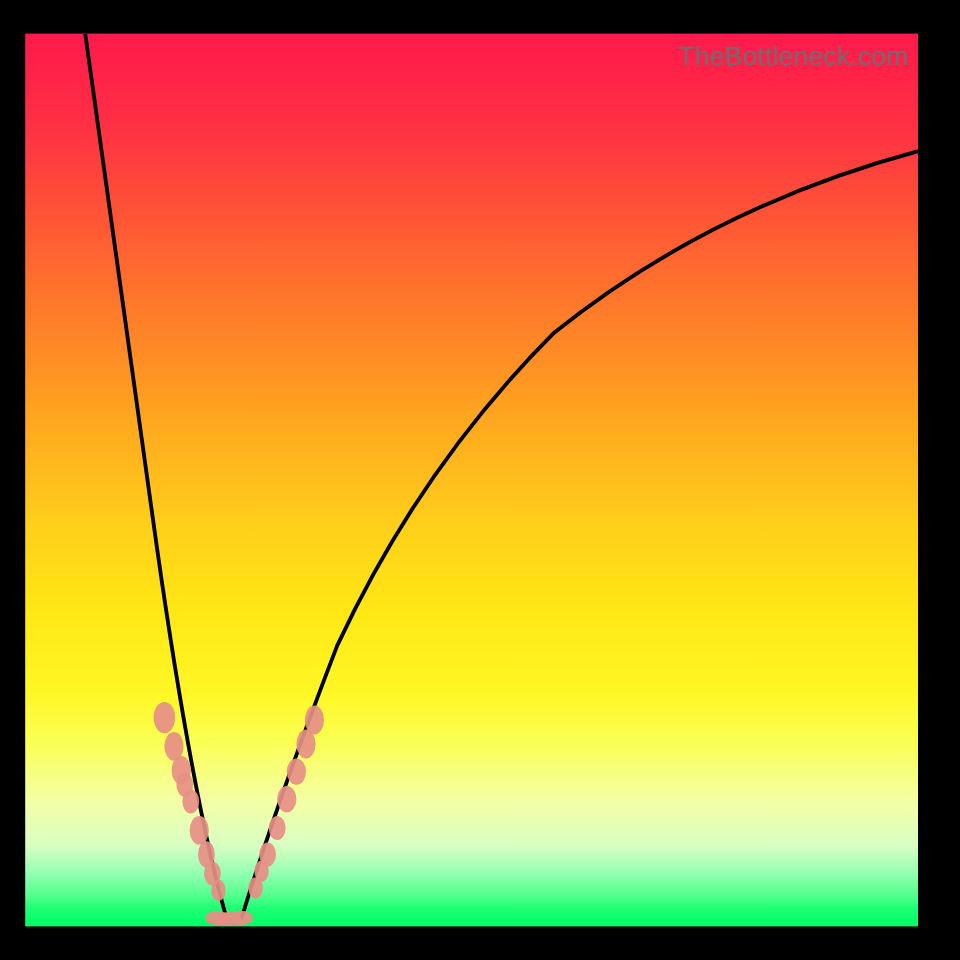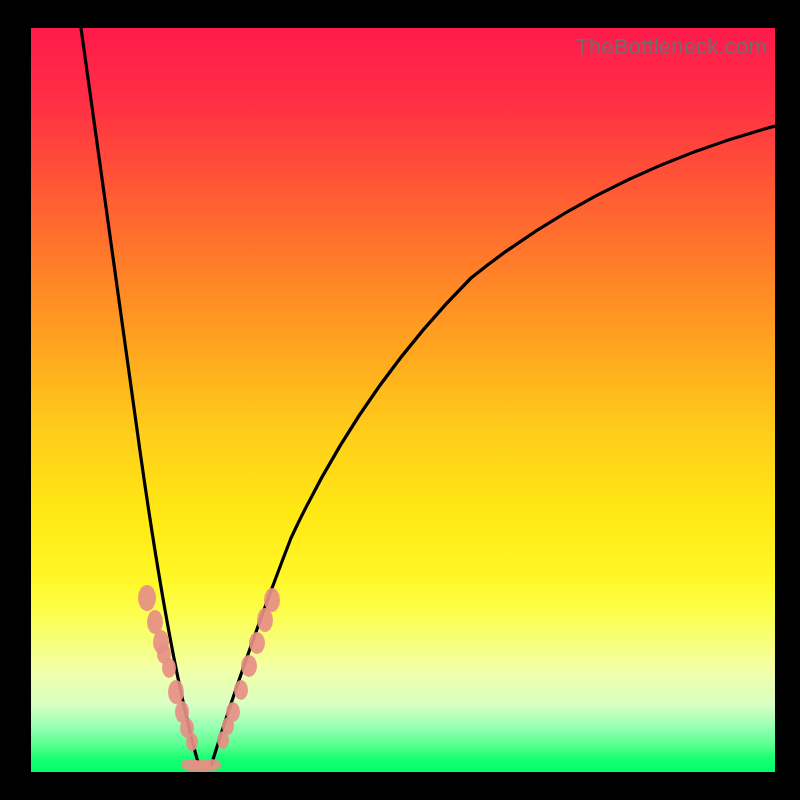--- a/index.html
+++ b/index.html
@@ -12,21 +12,21 @@
     font-family: Arial, Helvetica, sans-serif;
   }
   .outer {
     width: 800px;
     height: 800px;
     background: #000;
     position: relative;
   }
   .plot {
     position: absolute;
-    left: 31px;
+    left: 21px;
     top: 28px;
     width: 744px;
     height: 744px;
     background: linear-gradient(to bottom,
       #ff1a4b 0%,
       #ff2f44 10%,
       #ff5a34 22%,
       #ff8228 33%,
       #ffa91e 44%,
       #ffcf1a 55%,

